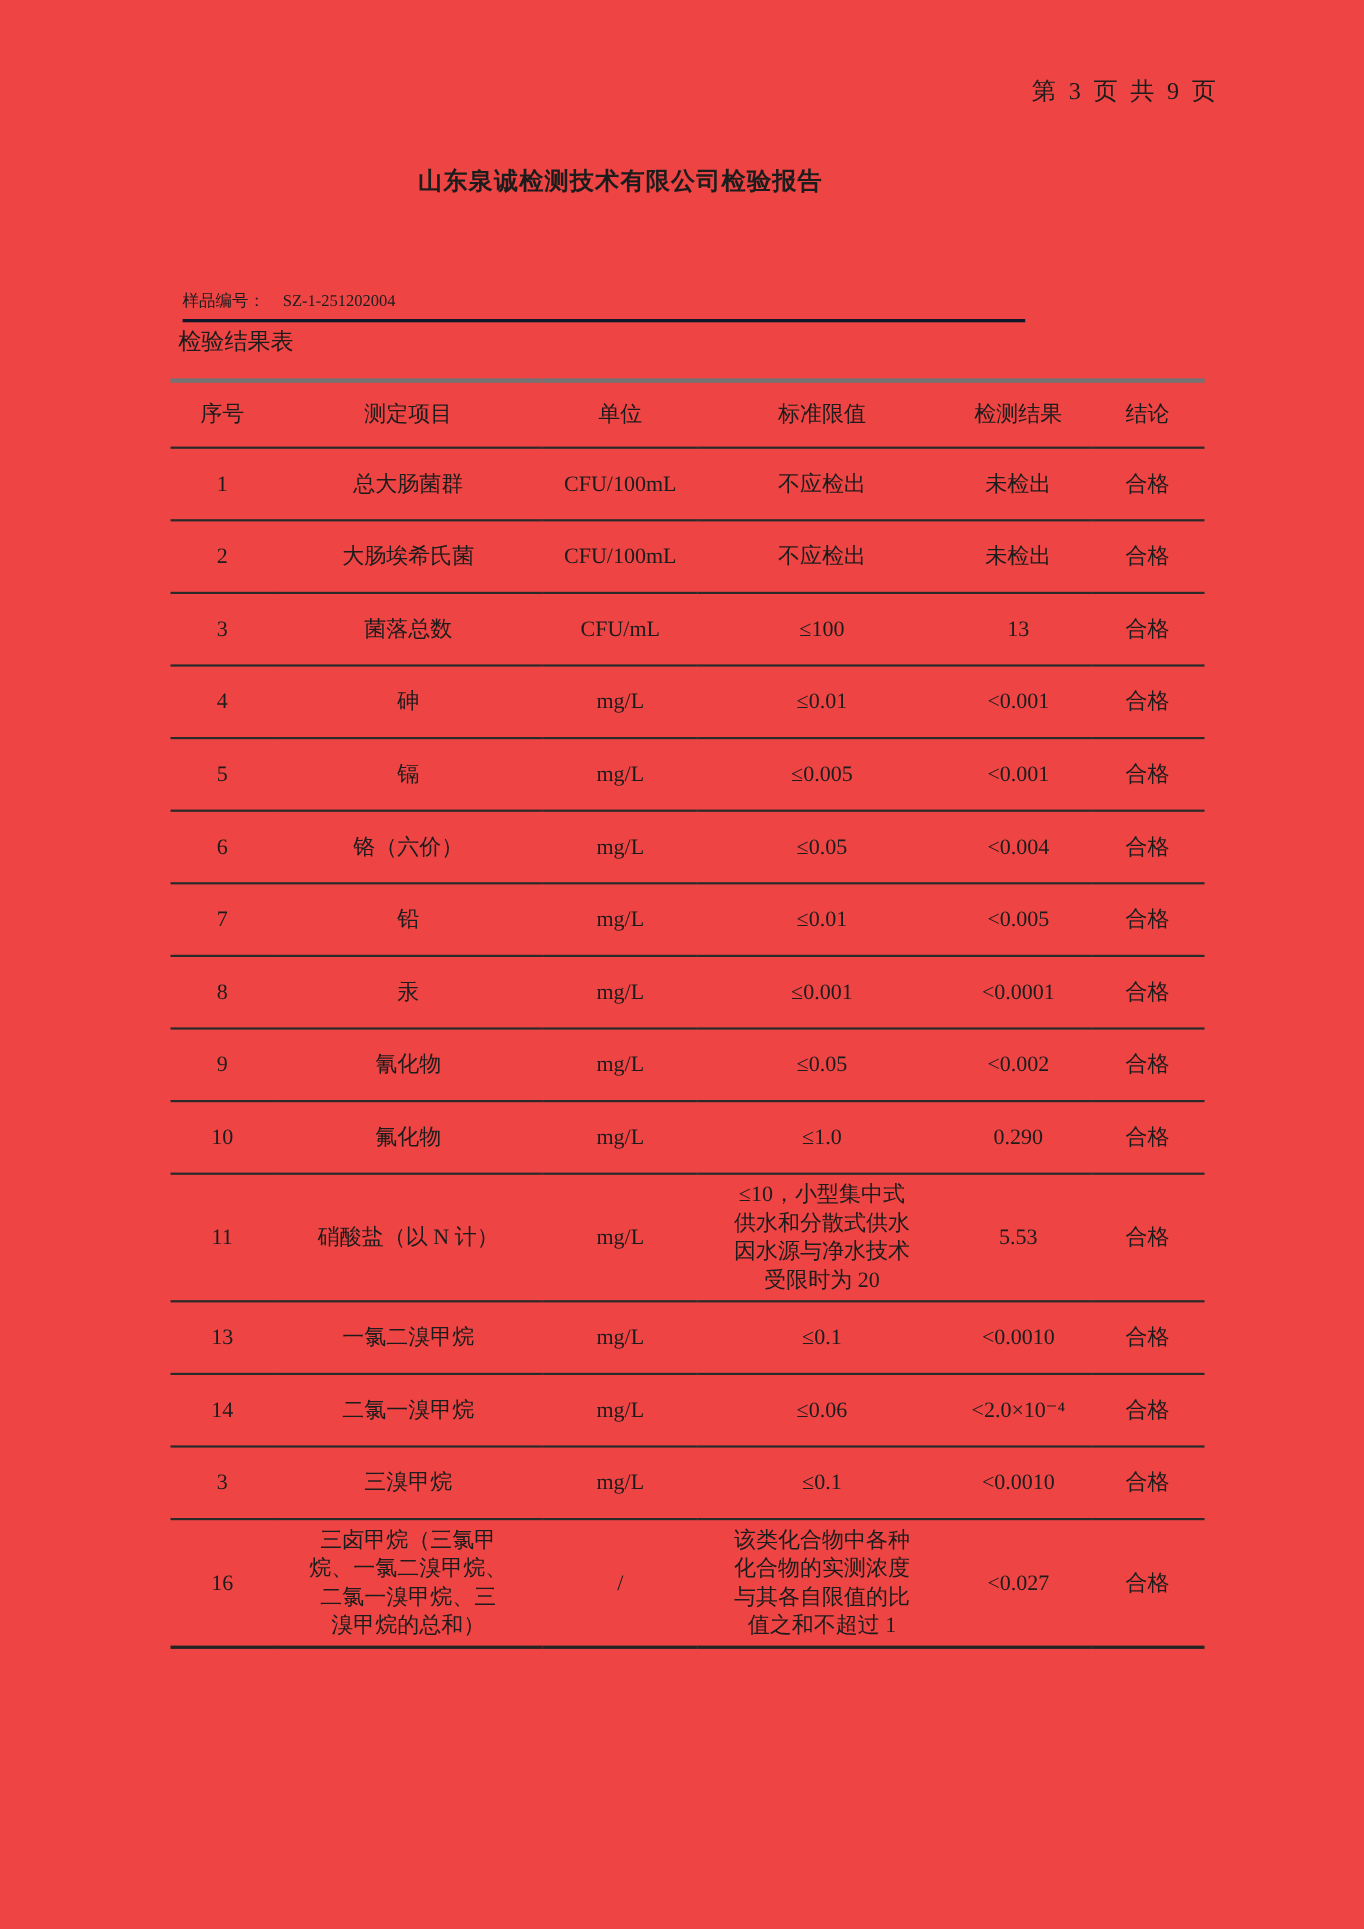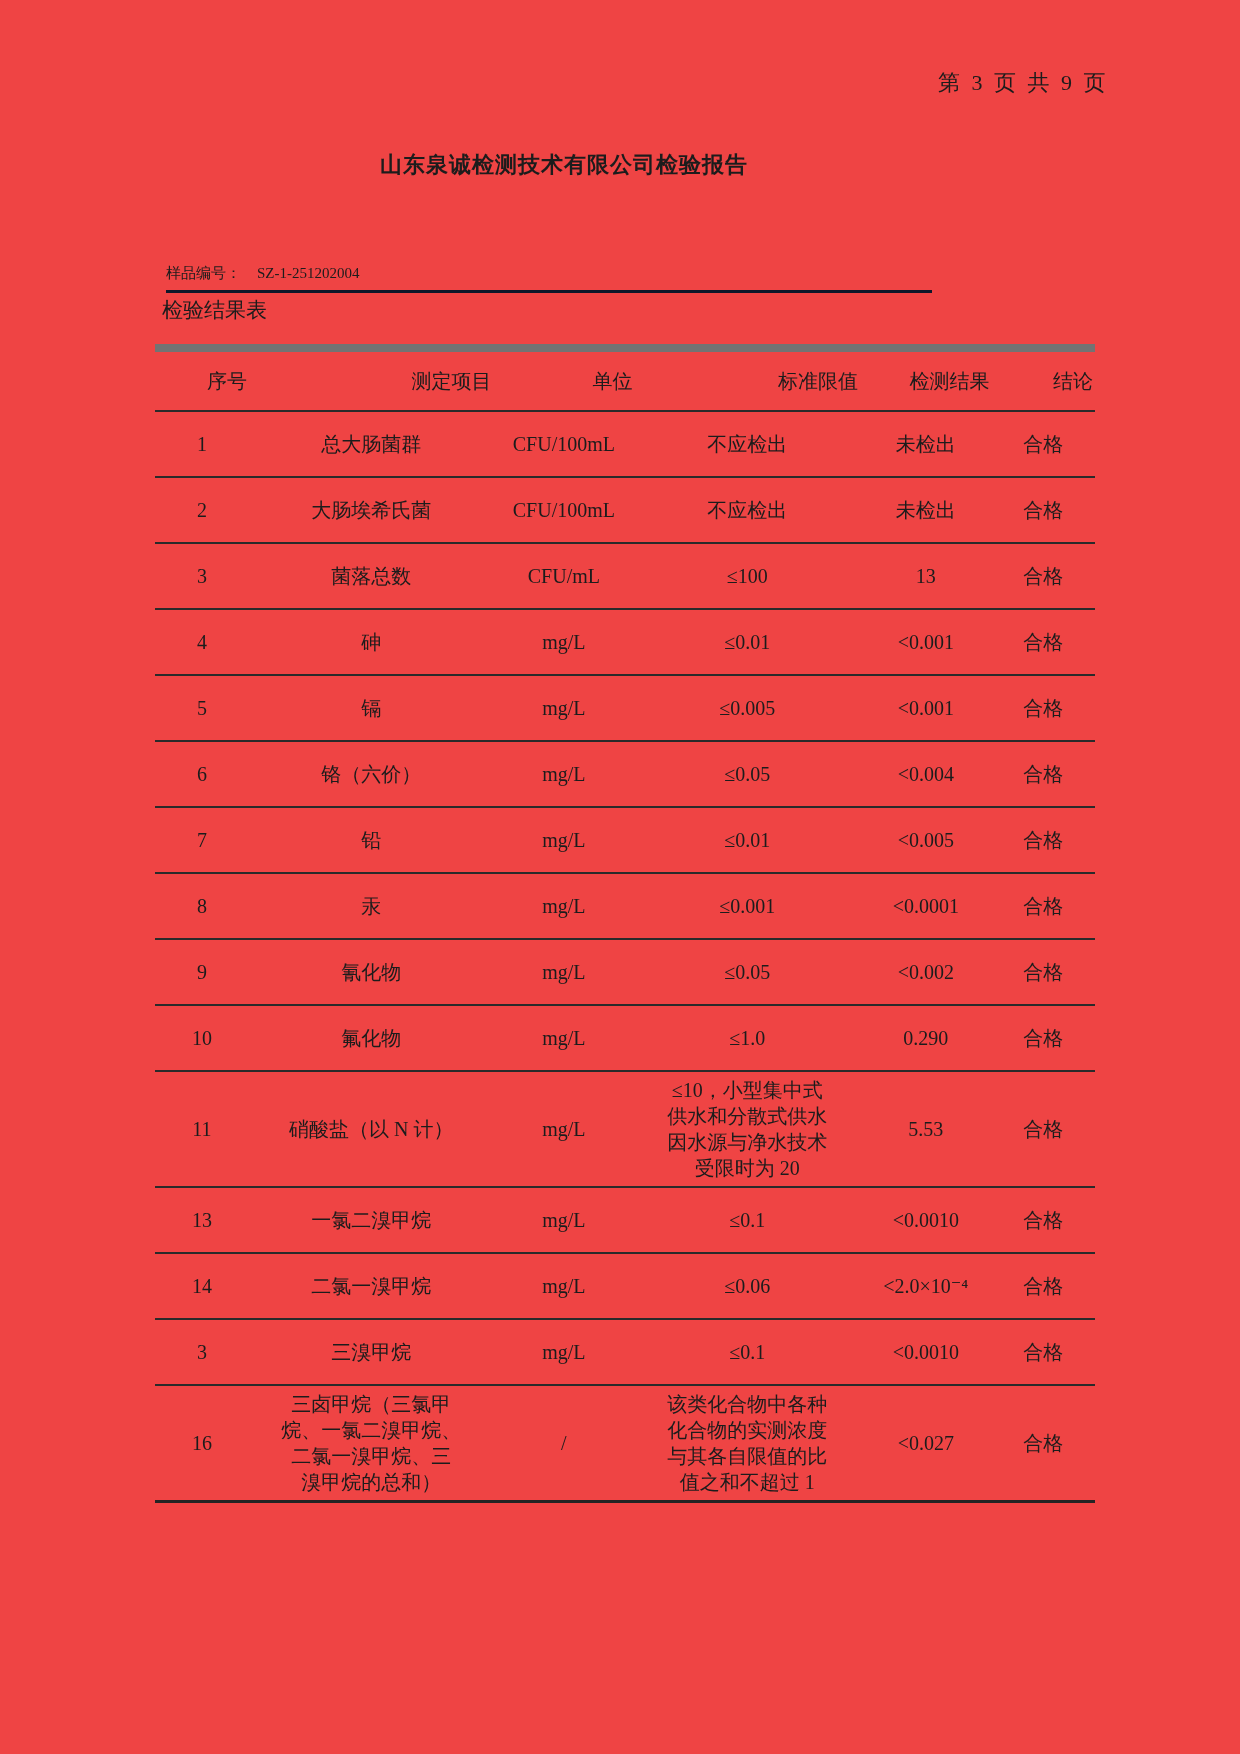--- a/index.html
+++ b/index.html
@@ -64,24 +64,23 @@
   .results th, .results td {
     text-align: center;
     vertical-align: middle;
     padding: 5px 2px;
     line-height: 26px;
     font-weight: normal;
     white-space: pre-line;
     overflow: hidden;
   }
   .results thead th {
-    border-top: 8px solid #737373;
+    border-top: 4px solid #737373;
     border-bottom: 2px solid #2a2a2a;
     height: 48px;
-    text-align: right;
   }
   .results tbody tr { height: 66px; }
   .results tbody td { border-bottom: 2px solid #2a2a2a; }
   .results tbody tr:last-child td { border-bottom: 3px solid #242424; }
 </style>
 </head>
 <body>
 
 <div class="page">
 

